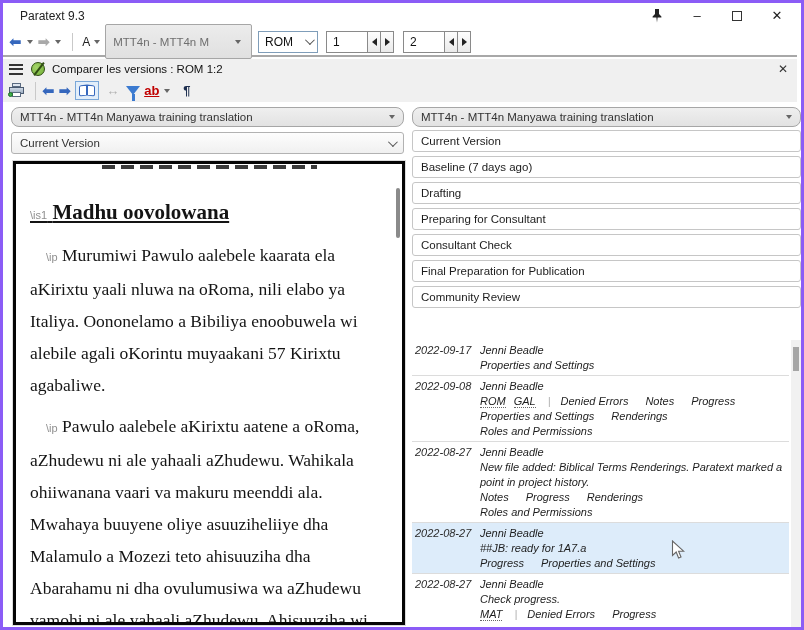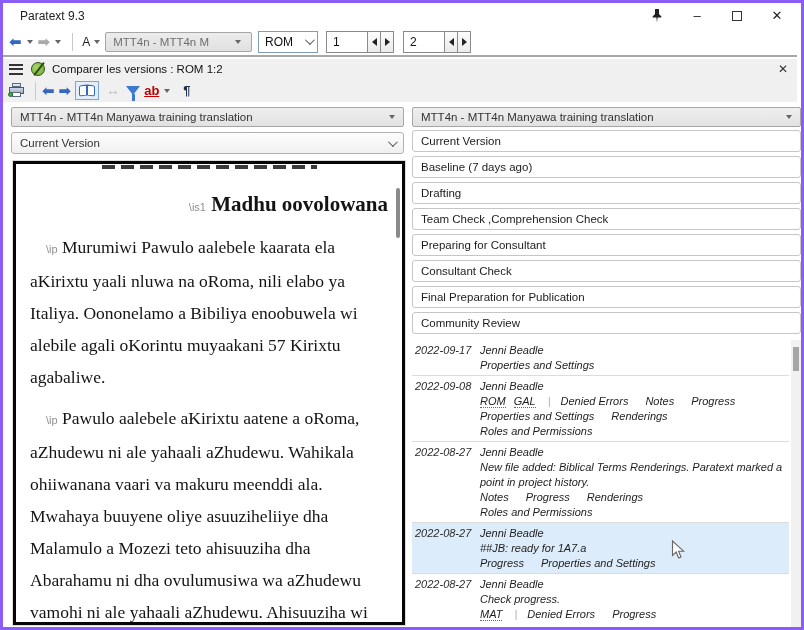--- a/index.html
+++ b/index.html
@@ -18,21 +18,21 @@
   .close-glyph{font-size:13px;}
   
   .navbar{position:absolute;left:0;top:25px;width:794px;height:29px;background:#fff;display:flex;align-items:center;padding-left:6px;border-bottom:2px solid #a8a8a8;}
   .arrow-btn{display:flex;align-items:center;margin-right:2px;}
   .arr{font-size:15px;font-weight:bold;}
   .arr-back{color:#3567bd;}
   .arr-fwd{color:#a9a9a9;}
   .caret{width:0;height:0;border-left:3.5px solid transparent;border-right:3.5px solid transparent;border-top:4px solid #666;margin:0 5px 0 3px;}
   .vsep{width:1px;height:18px;background:#c9c9c9;margin:0 6px;}
   .scope-a{font-size:12px;color:#222;margin:0 1px 0 3px;}
-  .combo-gray{height:20px;background:linear-gradient(#ececec,#e0e0e0);border:1px solid #a6a6a6;border-radius:2px;display:flex;align-items:center;padding:0 5px 0 7px;margin-right:6px;}
+  .combo-gray{height:35px;background:linear-gradient(#ececec,#e0e0e0);border:1px solid #a6a6a6;border-radius:2px;display:flex;align-items:center;padding:0 5px 0 7px;margin-right:6px;}
   .combo-gray .ctext{font-size:11.5px;color:#6f6f6f;}
   .combo-gray .caret{margin-left:26px;}
   .combo-white{height:22px;background:#fff;border:1px solid #7f9db9;display:flex;align-items:center;padding:0 5px 0 6px;margin-right:8px;}
   .combo-white .ctext{font-size:12px;color:#111;}
   .chev{width:7px;height:7px;border-right:1.6px solid #555;border-bottom:1.6px solid #555;transform:rotate(45deg) translateY(-2px);margin-left:12px;}
   .spin{display:flex;align-items:center;margin-right:9px;}
   .spin .num{width:42px;height:22px;border:1px solid #8a8a8a;background:#fff;font-size:12px;color:#111;display:flex;align-items:center;padding-left:6px;}
   .spin-btn{width:13px;height:22px;border:1px solid #8a8a8a;border-left-width:0;background:linear-gradient(#fdfdfd,#eaeaea);display:flex;align-items:center;justify-content:center;}
   .spin-btn:first-of-type{border-left-width:1px;}
   .tri-l{width:0;height:0;border-top:4px solid transparent;border-bottom:4px solid transparent;border-right:5px solid #222;}
@@ -57,32 +57,32 @@
   .book{position:relative;width:16px;height:12px;}
   .book .bl,.book .br{position:absolute;top:0;width:8px;height:11px;background:#fff;border:1.5px solid #3567bd;}
   .book .bl{left:0;border-radius:2px 0 0 2px;transform:skewY(-6deg);}
   .book .br{right:0;border-radius:0 2px 2px 0;transform:skewY(6deg);}
   .hsize{font-size:13px;color:#b0b0b0;font-weight:bold;margin:0 3px;}
   .funnel{width:0;height:0;border-left:7px solid transparent;border-right:7px solid transparent;border-top:9px solid #3b7ad0;position:relative;}
   .funnel:after{content:"";position:absolute;left:-1.5px;top:-1px;width:3px;height:7px;background:#3b7ad0;}
   .ab{font-size:13px;font-weight:bold;color:#c00000;text-decoration:underline;margin-right:2px;}
   .pilcrow{font-size:13px;font-weight:bold;color:#1d2e4f;margin-left:4px;}
   
-  .combo-long{position:absolute;height:20px;background:linear-gradient(#efefef,#e2e2e2);border:1px solid #a6a6a6;border-radius:2px;display:flex;align-items:center;padding:0 8px;}
+  .combo-long{position:absolute;height:20px;background:linear-gradient(#efefef,#e2e2e2);border:1px solid #a6a6a6;border-radius:8px;display:flex;align-items:center;padding:0 8px;}
   .combo-long .ctext{font-size:11.5px;color:#333;flex:1;}
   .combo-long .caret{margin:0;}
   .version-combo{position:absolute;height:22px;background:linear-gradient(#fdfdfd,#f0f0f0);border:1px solid #b2b2b2;border-radius:3px;display:flex;align-items:center;padding:0 8px;}
   .version-combo .ctext{font-size:11.5px;color:#333;flex:1;}
   
   .docpanel{position:absolute;left:10px;top:158px;width:392px;height:464px;background:#fff;border:3px solid #050505;box-shadow:0 0 0 1px #dcdcdc;overflow:hidden;}
   .docinner{position:absolute;left:0;top:0;right:10px;bottom:0;padding:0 4px 0 14px;
     font-family:"Liberation Serif","DejaVu Serif",serif;font-size:17.5px;line-height:32px;color:#141414;}
   .clipline{height:4px;overflow:hidden;margin:0 auto;width:215px;
     background:repeating-linear-gradient(90deg,#3a3a3a 0 13px,transparent 13px 19px);margin-top:1px;}
-  .docheading{text-align:right;font-weight:bold;font-size:21px;margin-top:20px;line-height:30px;}
+  .docheading{text-align:left;font-weight:bold;font-size:21px;margin-top:28px;line-height:30px;text-decoration:underline;}
   .marker{font-family:"Liberation Sans","DejaVu Sans",sans-serif;font-size:11px;color:#8f8f8f;font-weight:normal;}
   .para{margin-top:9px;text-indent:16px;}
   .doc-scroll{position:absolute;right:2px;top:24px;width:4px;height:50px;background:#8a8a8a;border-radius:2px;}
   
   .stage-list{position:absolute;left:409px;top:127px;width:389px;}
   .stage{height:22px;background:#fff;border:1px solid #c6c6c6;border-radius:3px;display:flex;align-items:center;padding-left:8px;margin-bottom:4px;}
   .stage span{font-size:11.5px;color:#1c1c1c;}
   .history{position:absolute;left:409px;top:337px;width:377px;height:287px;overflow:hidden;font-style:italic;}
   .hist{display:flex;padding:3px 0 2px 0;}
   .hist + .hist{border-top:1px solid #dcdcdc;}
@@ -240,23 +240,20 @@
       <div class="stage">
         <span>Current Version</span>
       </div>
       <div class="stage">
         <span>Baseline (7 days ago)</span>
       </div>
       <div class="stage">
         <span>Drafting</span>
       </div>
       <div class="stage">
-        <span>Team Check ,Comprehension Check</span>
-      </div>
-      <div class="stage">
         <span>Preparing for Consultant</span>
       </div>
       <div class="stage">
         <span>Consultant Check</span>
       </div>
       <div class="stage">
         <span>Final Preparation for Publication</span>
       </div>
       <div class="stage">
         <span>Community Review</span>

